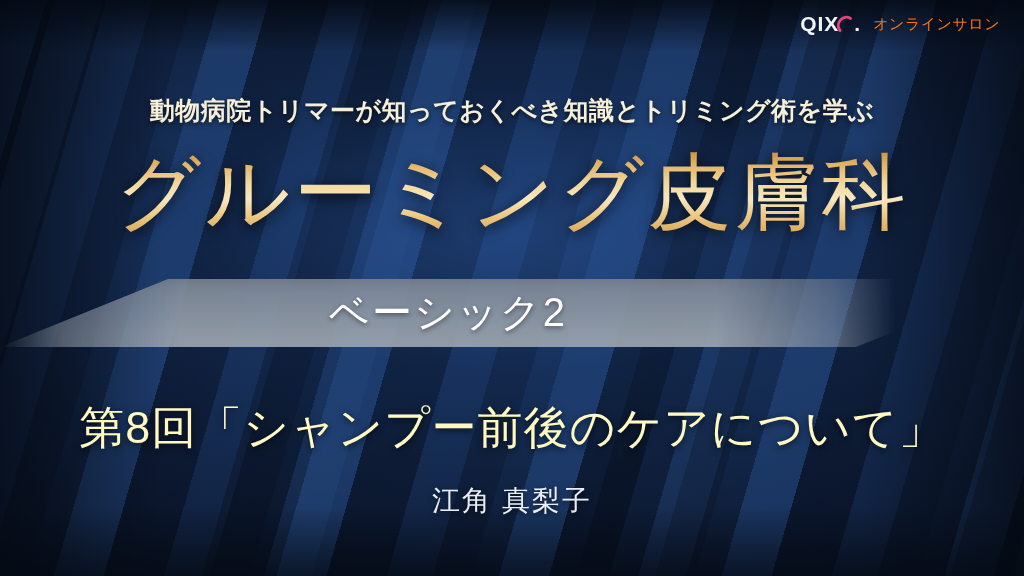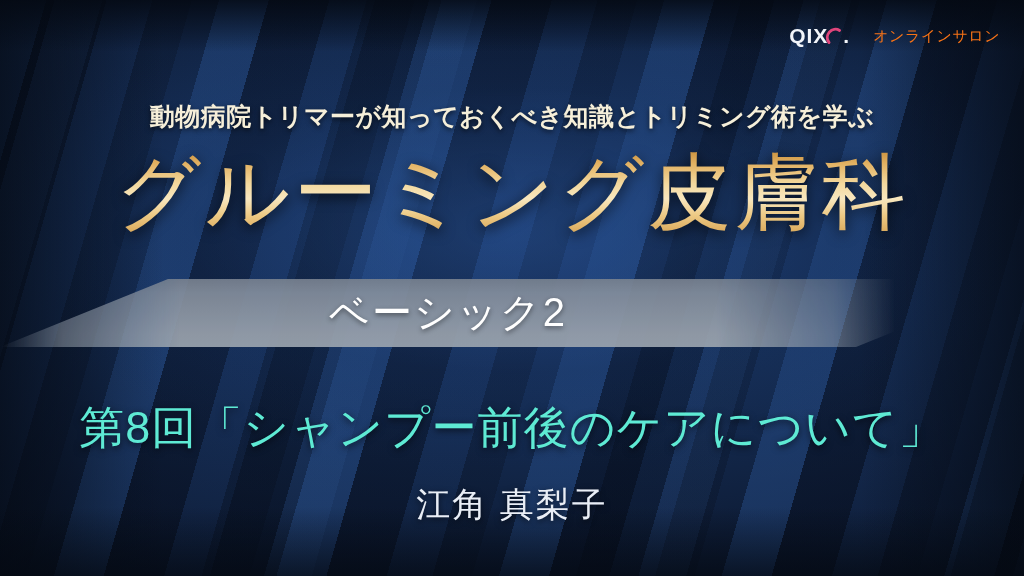--- a/index.html
+++ b/index.html
@@ -76,22 +76,22 @@
   .bg-vignette {
     position:absolute; inset:0;
     background:
       linear-gradient(to bottom, rgba(4,9,18,0.85) 0%, rgba(4,9,18,0.0) 9%, rgba(4,9,18,0.0) 88%, rgba(4,9,18,0.72) 100%),
       linear-gradient(to right, rgba(4,9,18,0.7) 0%, rgba(4,9,18,0.0) 16%, rgba(4,9,18,0.0) 84%, rgba(4,9,18,0.7) 100%);
   }
 
   
   .logo {
     position:absolute;
-    top:24px; right:24px;
-    display:flex; align-items:center; gap:23px;
+    top:12px; right:24px;
+    display:flex; align-items:center; gap:12px;
     z-index:8;
   }
   .logo-mark {
     font-size:21px;
     font-weight:700;
     letter-spacing:1px;
     color:#f2f5fa;
     font-family:"Liberation Sans", sans-serif;
     display:flex; align-items:center;
   }
@@ -110,21 +110,21 @@
   .logo-text {
     font-size:15px;
     color:#f97316;
     letter-spacing:.5px;
     font-weight:400;
   }
 
   
   .sub-head {
     position:absolute;
-    top:100px; left:0; width:100%;
+    top:94px; left:0; width:100%;
     text-align:center;
     z-index:6;
     font-size:25px;
     font-weight:700;
     letter-spacing:.5px;
     color:#f6efd9;
     text-shadow:0 2px 5px rgba(0,0,0,.65);
   }
 
   
@@ -198,31 +198,31 @@
 
   
   .episode {
     position:absolute;
     top:398px; left:0; width:100%;
     text-align:center;
     z-index:6;
     font-size:45px;
     font-weight:300;
     letter-spacing:1px;
-    color:#5eead4;
+    color:#fef9c3;
     text-shadow:0 2px 7px rgba(0,0,0,.7);
   }
 
   
   .presenter {
     position:absolute;
     top:482px; left:0; width:100%;
     text-align:center;
     z-index:6;
-    font-size:34px;
+    font-size:28px;
     font-weight:300;
     letter-spacing:2px;
     color:#e9eef6;
     text-shadow:0 2px 6px rgba(0,0,0,.7);
   }
 </style>
 </head>
 <body>
 
 <div class="slide">

